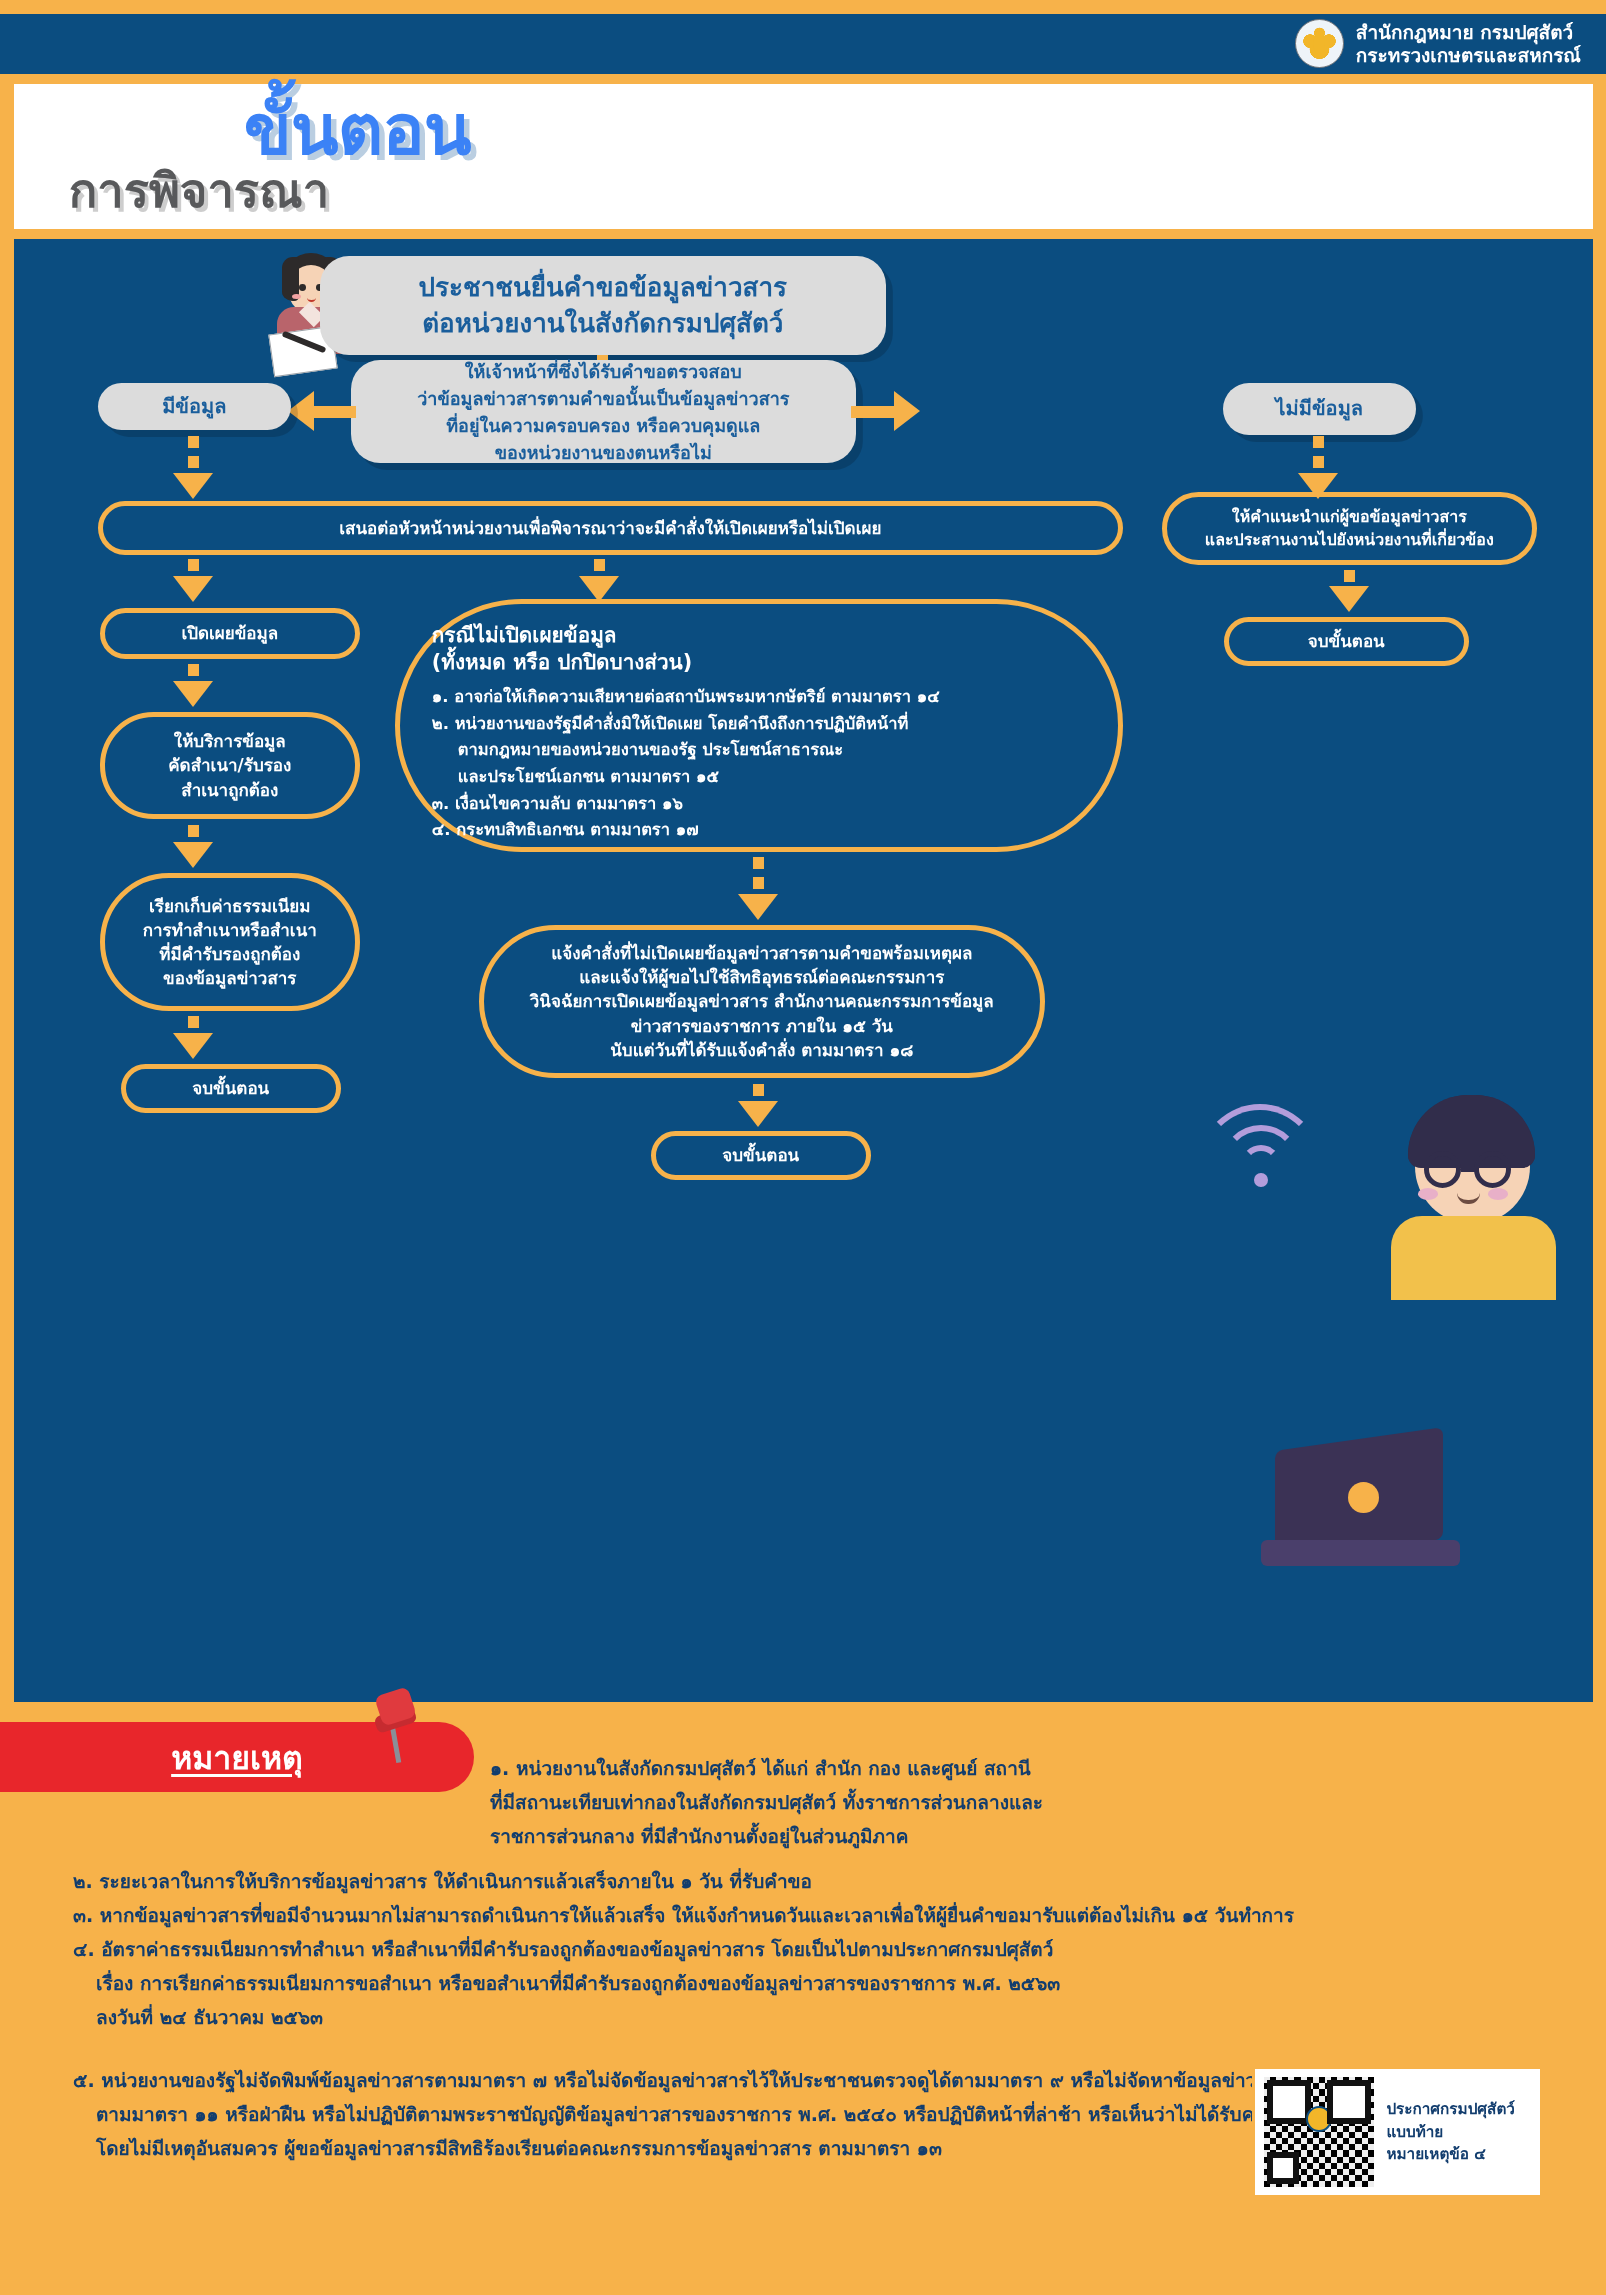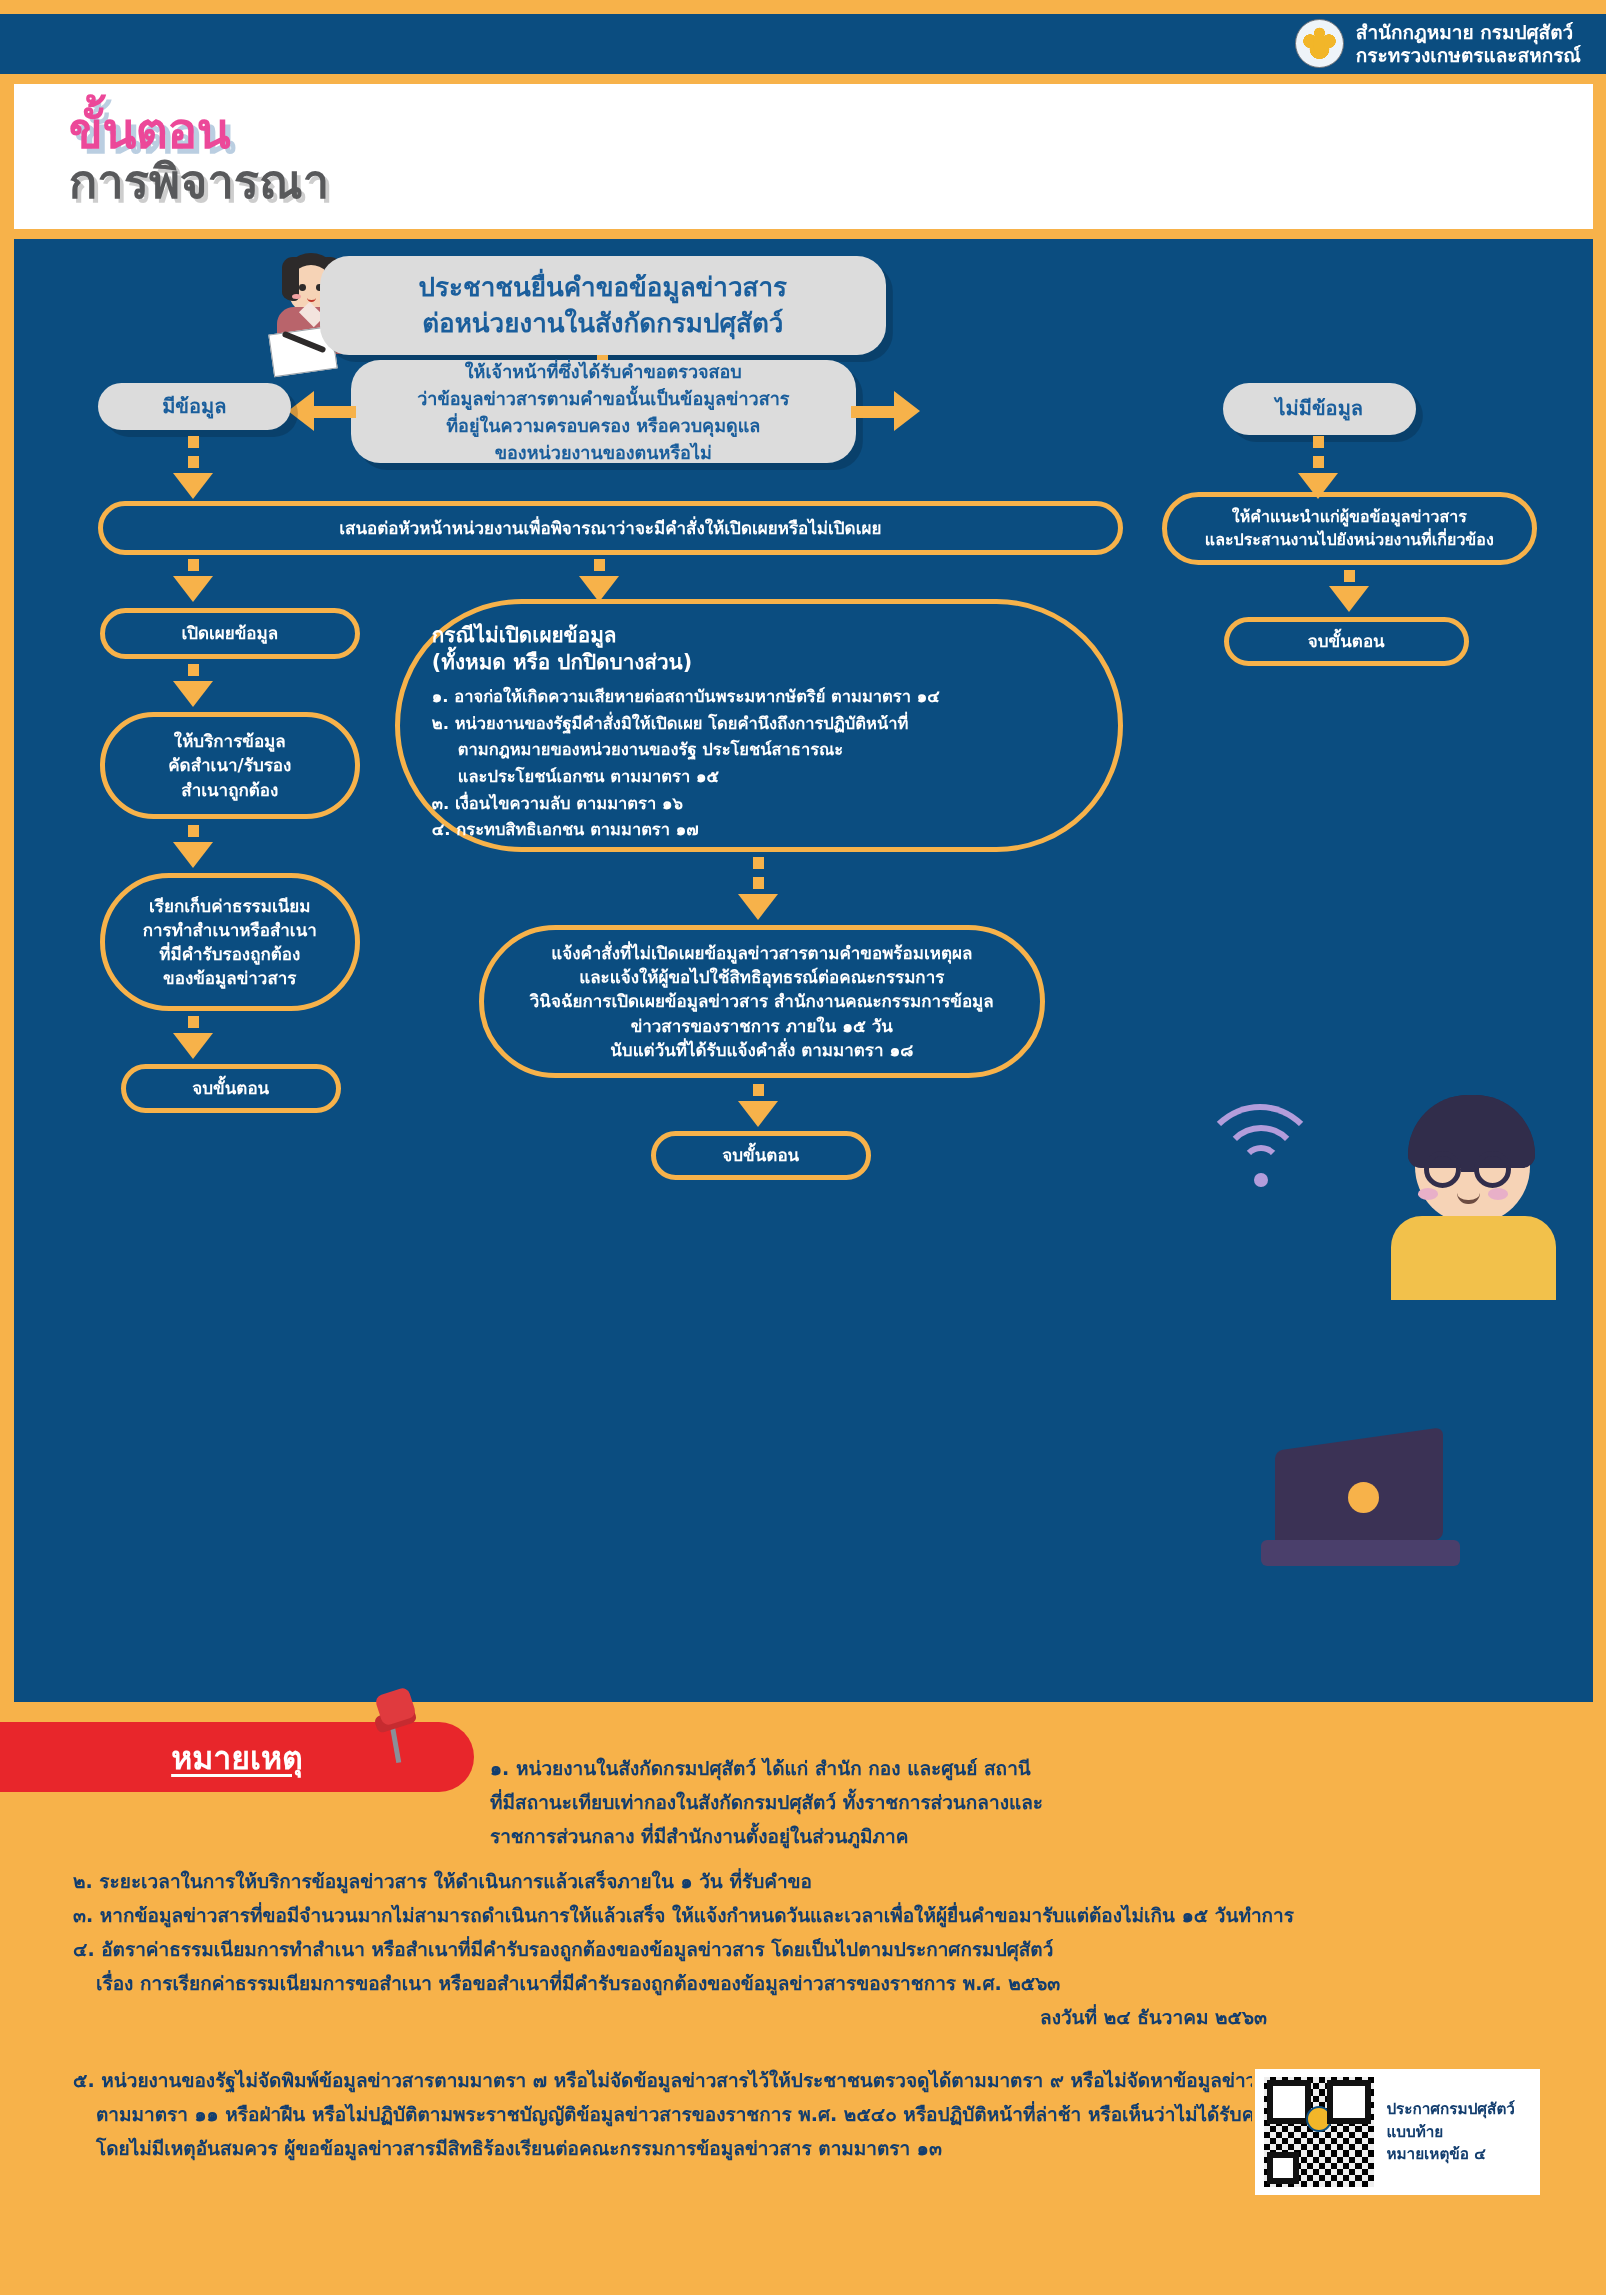--- a/index.html
+++ b/index.html
@@ -60,24 +60,25 @@
     position: absolute;
     left: 13.8px; top: 84px;
     width: 1579px; height: 145px;
     background: #ffffff;
     display: flex;
     align-items: center;
     padding-left: 55px;
   }
   .title-left { flex: none; width: 402px; }
   .t-big {
-    font-size: 50px; font-weight: bold; line-height: 0.96;
-    color: #ec4899;
+    font-size: 70px; font-weight: bold; line-height: 0.96;
+    color: #3b82f6;
     text-shadow: 5.4px 5.4px 0 rgba(26,94,156,0.30);
     letter-spacing: -0.8px;
+    text-align: right;
   }
   .t-big2 {
     font-size: 47px; font-weight: bold; line-height: 1.05;
     color: #58595b;
     text-shadow: 3.8px 3.8px 0 rgba(88,89,91,0.30);
     margin-top: 1.5px;
   }
   .title-right {
     color: #58595b;
     font-size: 25px;
@@ -494,21 +495,21 @@
       <div>๒. ระยะเวลาในการให้บริการข้อมูลข่าวสาร ให้ดำเนินการแล้วเสร็จภายใน ๑ วัน ที่รับคำขอ</div>
     </div>
 
     <div class="note-row" style="left:73px; top:147px; width:1515px;">
       <div>๓. หากข้อมูลข่าวสารที่ขอมีจำนวนมากไม่สามารถดำเนินการให้แล้วเสร็จ ให้แจ้งกำหนดวันและเวลาเพื่อให้ผู้ยื่นคำขอมารับแต่ต้องไม่เกิน ๑๕ วันทำการ</div>
     </div>
 
     <div class="note-row" style="left:73px; top:181px; width:1194px;">
       <div>๔. อัตราค่าธรรมเนียมการทำสำเนา หรือสำเนาที่มีคำรับรองถูกต้องของข้อมูลข่าวสาร โดยเป็นไปตามประกาศกรมปศุสัตว์</div>
       <div style="padding-left:23px;">เรื่อง การเรียกค่าธรรมเนียมการขอสำเนา หรือขอสำเนาที่มีคำรับรองถูกต้องของข้อมูลข่าวสารของราชการ พ.ศ. ๒๕๖๓</div>
-      <div style="padding-left:23px;text-align:right;">ลงวันที่ ๒๔ ธันวาคม ๒๕๖๓</div>
+      <div style="padding-left:23px;">ลงวันที่ ๒๔ ธันวาคม ๒๕๖๓</div>
     </div>
 
     <div class="note-row" style="left:73px; top:312px; width:1523px;">
       <div>๕. หน่วยงานของรัฐไม่จัดพิมพ์ข้อมูลข่าวสารตามมาตรา ๗ หรือไม่จัดข้อมูลข่าวสารไว้ให้ประชาชนตรวจดูได้ตามมาตรา ๙ หรือไม่จัดหาข้อมูลข่าวสารให้แก่ตน</div>
       <div style="padding-left:23px;">ตามมาตรา ๑๑ หรือฝ่าฝืน หรือไม่ปฏิบัติตามพระราชบัญญัติข้อมูลข่าวสารของราชการ พ.ศ. ๒๕๔๐ หรือปฏิบัติหน้าที่ล่าช้า หรือเห็นว่าไม่ได้รับความสะดวก</div>
       <div style="padding-left:23px;">โดยไม่มีเหตุอันสมควร ผู้ขอข้อมูลข่าวสารมีสิทธิร้องเรียนต่อคณะกรรมการข้อมูลข่าวสาร ตามมาตรา ๑๓</div>
     </div>
 
   </div>
 

